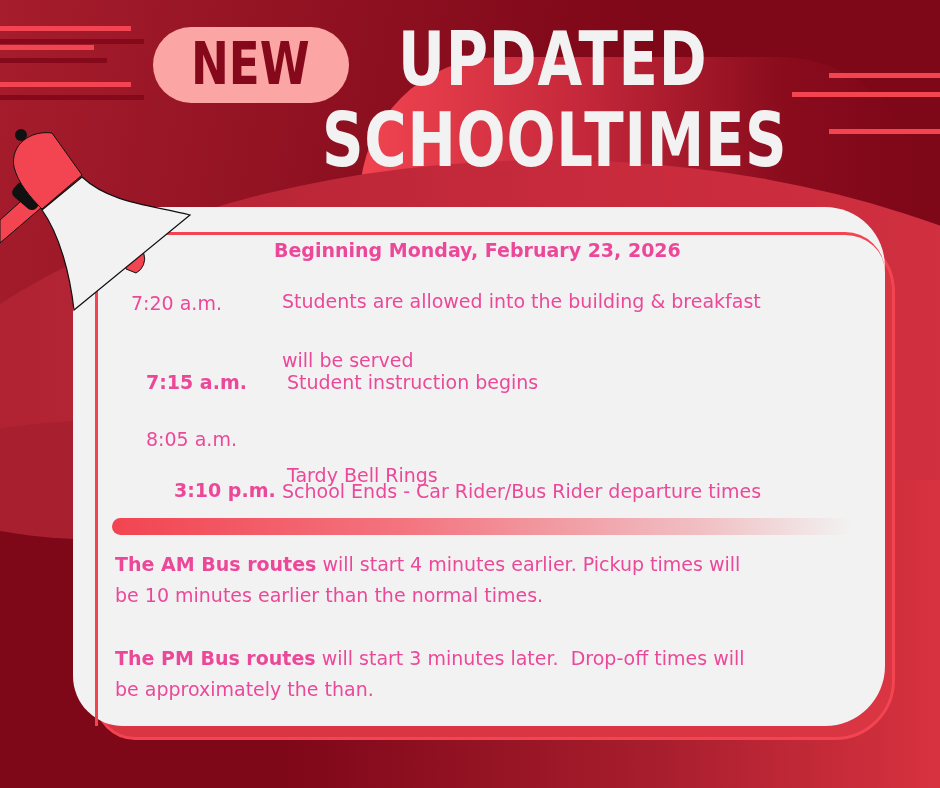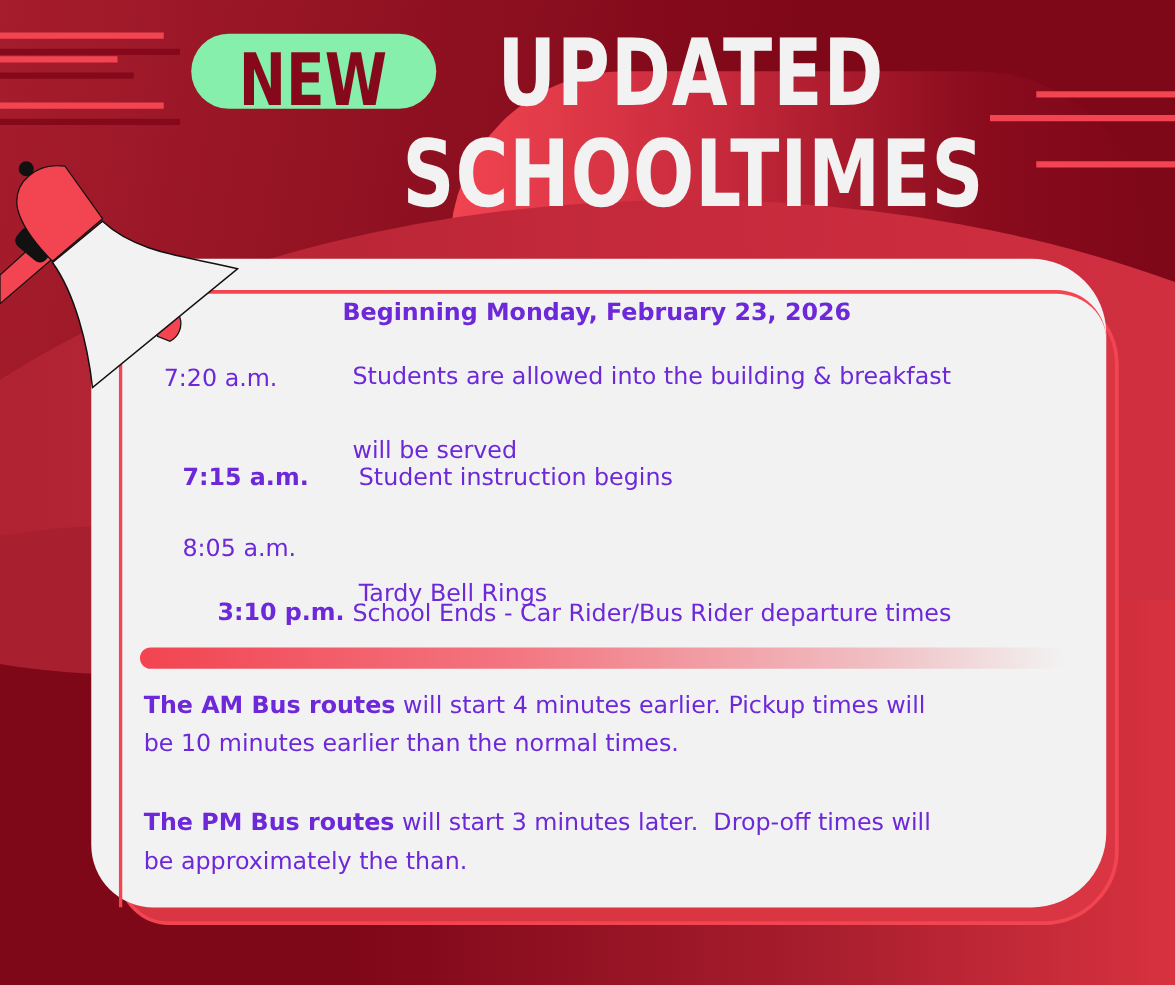--- a/index.html
+++ b/index.html
@@ -7,23 +7,23 @@
     .bg { position: absolute; inset: 0; background: linear-gradient(100deg, #a61d2d 0%, #8d1020 35%, #7e0718 60%, #7e0718 100%); }
     .blob-top { position: absolute; left: 360px; top: 57px; width: 560px; height: 280px; border-radius: 140px; background: linear-gradient(90deg, #f24451 0%, #c4283a 40%, #8a0c1d 75%, #7e0718 100%); }
     .wave { position: absolute; left: -200px; top: 160px; width: 1500px; height: 900px; border-radius: 50%; background: linear-gradient(90deg, #a8202f 0%, #c62a3c 50%, #d93543 100%); }
     .bottom-dark { position: absolute; left: 0; top: 480px; width: 940px; height: 308px; background: linear-gradient(90deg, #7e0718 0%, #7e0718 30%, #a81e2e 70%, #d8323f 100%); border-top-right-radius: 0; }
     .bottom-dark::before { content:""; position:absolute; left:-100px; top:-60px; width:420px; height:120px; border-radius:50%; background:#a8202f; }
     .stripe { position: absolute; height: 5px; }
     .card-back { position: absolute; left: 95px; top: 232px; width: 800px; height: 508px; border: 3px solid #f24451; border-radius: 36px 60px 60px 40px; box-sizing: border-box; background: #d93543; }
     .card { position: absolute; left: 73px; top: 207px; width: 812px; height: 519px; background: #f2f2f2; border-radius: 40px 60px 60px 50px; }
     .inner-line { position: absolute; left: 95px; top: 232px; width: 790px; height: 494px; border-top: 3px solid #f24451; border-left: 3px solid #f24451; border-top-right-radius: 40px; box-sizing: border-box; }
     .title { position: absolute; color: #f2f2f2; font-family: "DejaVu Sans", sans-serif; font-weight: bold; font-size: 74px; letter-spacing: 1px; transform: scaleX(0.78); transform-origin: left top; line-height: 1; }
-    .pill { position: absolute; left: 153px; top: 27px; width: 196px; height: 60px; border-radius: 38px; background: #86efac; }
+    .pill { position: absolute; left: 153px; top: 27px; width: 196px; height: 76px; border-radius: 38px; background: #fca5a5; }
     .pill span { position: absolute; left: 38px; top: 8px; color: #85091b; font-family: "DejaVu Sans", sans-serif; font-weight: bold; font-size: 58px; transform: scaleX(0.78); transform-origin: left top; line-height: 1; }
-    .txt { position: absolute; color: #6d28d9; font-family: "DejaVu Sans", sans-serif; font-size: 19px; line-height: 30px; }
+    .txt { position: absolute; color: #ec4899; font-family: "DejaVu Sans", sans-serif; font-size: 19px; line-height: 30px; }
     .bold { font-weight: bold; }
     .divider { position: absolute; left: 112px; top: 518px; width: 740px; height: 17px; border-radius: 9px; background: linear-gradient(90deg, #f24451 0%, #f37580 40%, #f0c0c4 80%, rgba(242,242,242,0) 100%); }
   </style>
 </head>
 <body>
 
 <div class="bg"></div>
 <div class="blob-top"></div>
 <div class="wave"></div>
 <div class="bottom-dark"></div>

